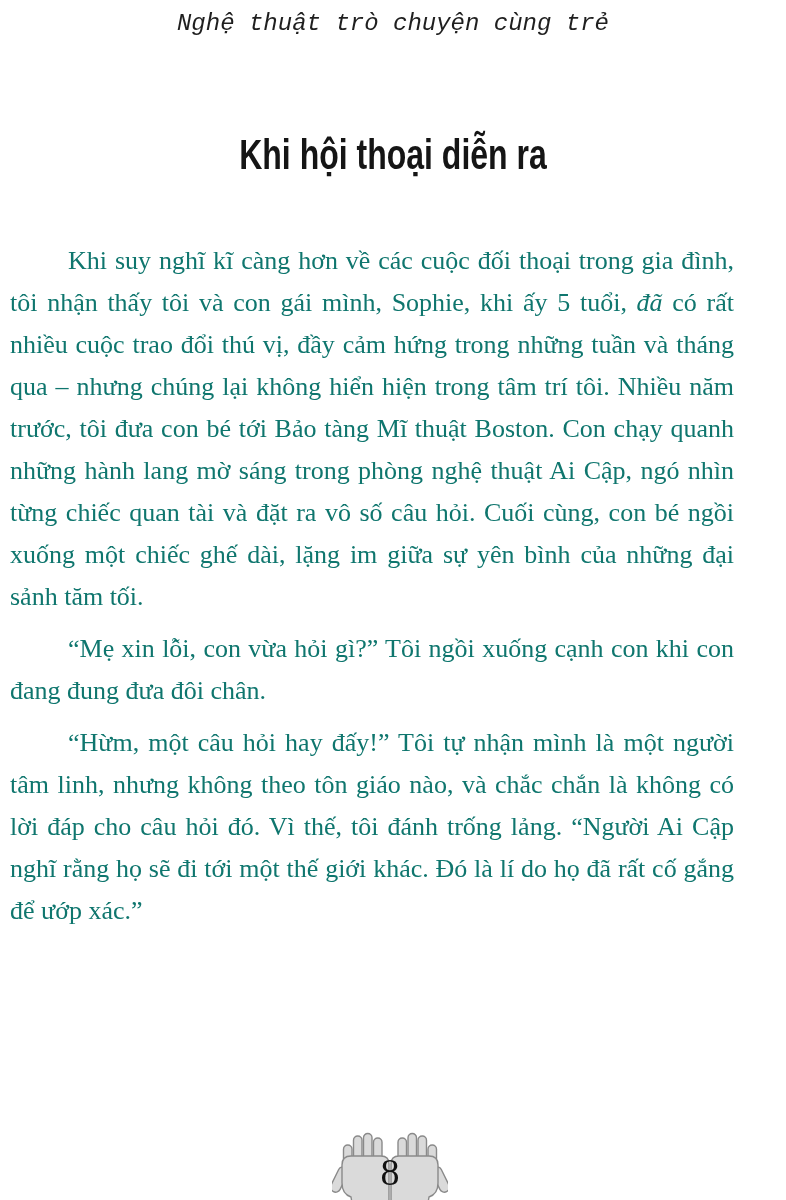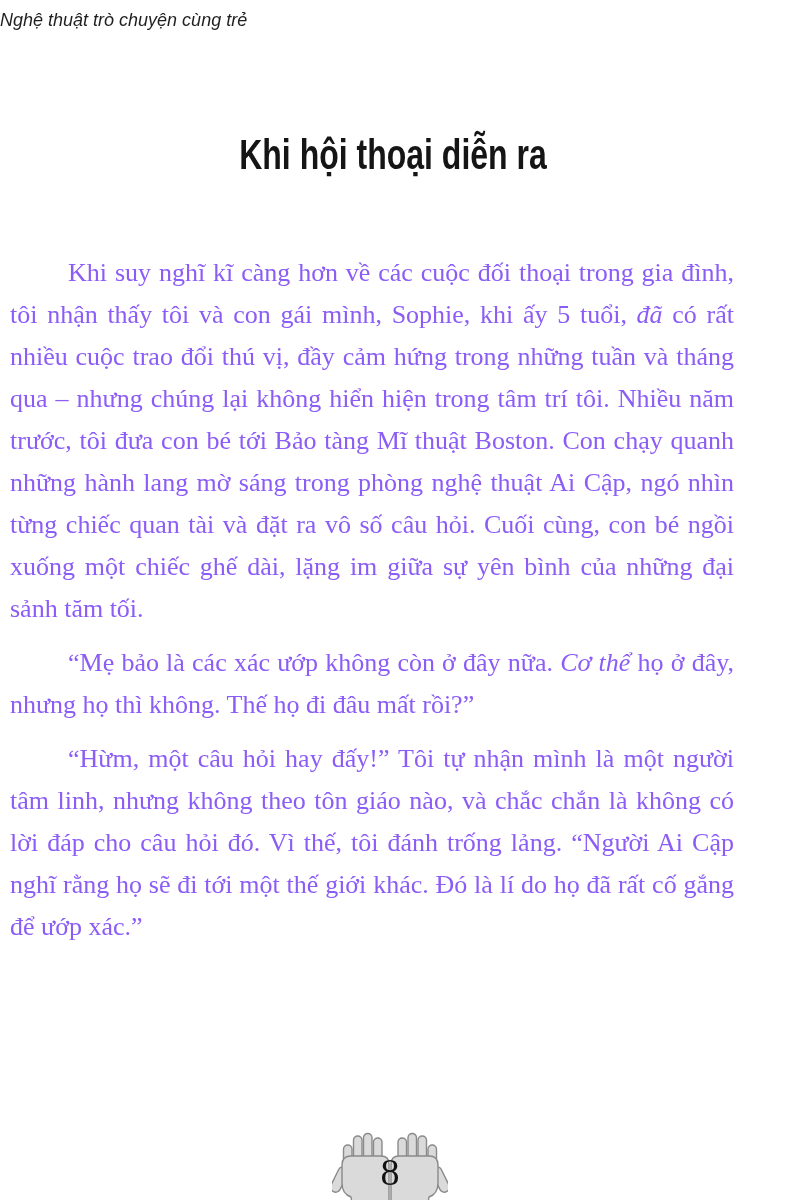--- a/index.html
+++ b/index.html
@@ -13,24 +13,24 @@
     position: relative;
     overflow: hidden;
     font-family: "Liberation Serif", "DejaVu Serif", serif;
     color: #1b1b1b;
   }
   .running-header {
     position: absolute;
     top: 10px;
     left: 0;
     width: 786px;
-    text-align: left;
-    font-family: Liberation Sans, sans-serif;
+    text-align: center;
+    font-family: Liberation Mono, monospace;
     font-style: italic;
-    font-size: 18px;
+    font-size: 24px;
     color: #1f1f1f;
   }
   .chapter-title {
     position: absolute;
     top: 132px;
     left: 0;
     width: 786px;
     text-align: center;
     font-family: "Liberation Sans", "DejaVu Sans", sans-serif;
     font-weight: 800;
@@ -41,26 +41,26 @@
     transform-origin: 50% 50%;
     white-space: nowrap;
   }
   .body-text {
     position: absolute;
     top: 240px;
     left: 10px;
     width: 724px;
   }
   .body-text p {
-    margin: 12px 0 10px 0;
+    margin: 0 0 10px 0;
     font-size: 26px;
     line-height: 42px;
     text-align: justify;
     text-indent: 58px;
-    color: #8b5cf6;
+    color: #0f766e;
   }
   .body-text p em {
     font-style: italic;
   }
   .footer {
     position: absolute;
     left: 332px;
     top: 1131px;
     width: 116px;
     height: 69px;
@@ -82,21 +82,21 @@
 </style>
 </head>
 <body>
 
 <div class="running-header">Nghệ thuật trò chuyện cùng trẻ</div>
 
 <div class="chapter-title">Khi hội thoại diễn ra</div>
 
 <div class="body-text" id="body-text">
     <p><span>Khi suy nghĩ kĩ càng hơn về các cuộc đối thoại trong gia đình, tôi nhận thấy tôi và con gái mình, Sophie, khi ấy 5 tuổi, </span><em>đã</em><span> có rất nhiều cuộc trao đổi thú vị, đầy cảm hứng trong những tuần và tháng qua – nhưng chúng lại không hiển hiện trong tâm trí tôi. Nhiều năm trước, tôi đưa con bé tới Bảo tàng Mĩ thuật Boston. Con chạy quanh những hành lang mờ sáng trong phòng nghệ thuật Ai Cập, ngó nhìn từng chiếc quan tài và đặt ra vô số câu hỏi. Cuối cùng, con bé ngồi xuống một chiếc ghế dài, lặng im giữa sự yên bình của những đại sảnh tăm tối.</span></p>
-    <p><span>“Mẹ bảo là các xác ướp không còn ở đây nữa. </span><em>Cơ thể</em><span> họ ở đây, nhưng họ thì không. Thế họ đi đâu mất rồi?”</span></p>
+    <p><span>“Mẹ xin lỗi, con vừa hỏi gì?” Tôi ngồi xuống cạnh con khi con đang đung đưa đôi chân.</span></p>
     <p><span>“Hừm, một câu hỏi hay đấy!” Tôi tự nhận mình là một người tâm linh, nhưng không theo tôn giáo nào, và chắc chắn là không có lời đáp cho câu hỏi đó. Vì thế, tôi đánh trống lảng. “Người Ai Cập nghĩ rằng họ sẽ đi tới một thế giới khác. Đó là lí do họ đã rất cố gắng để ướp xác.”</span></p>
   </div>
 
 <div class="footer">
   <svg id="hands-svg" width="116" height="69" viewBox="0 0 116 69" xmlns="http://www.w3.org/2000/svg">
 
     <g id="hand-left" transform="translate(6,0)">
 
       <rect x="5.5" y="14" width="8.5" height="20" rx="4.2" class="hpart" fill="#dadada" stroke="#8a8a8a" stroke-width="1.4"></rect>
       <rect x="15.5" y="5" width="8.5" height="28" rx="4.2" class="hpart" fill="#dadada" stroke="#8a8a8a" stroke-width="1.4"></rect>

